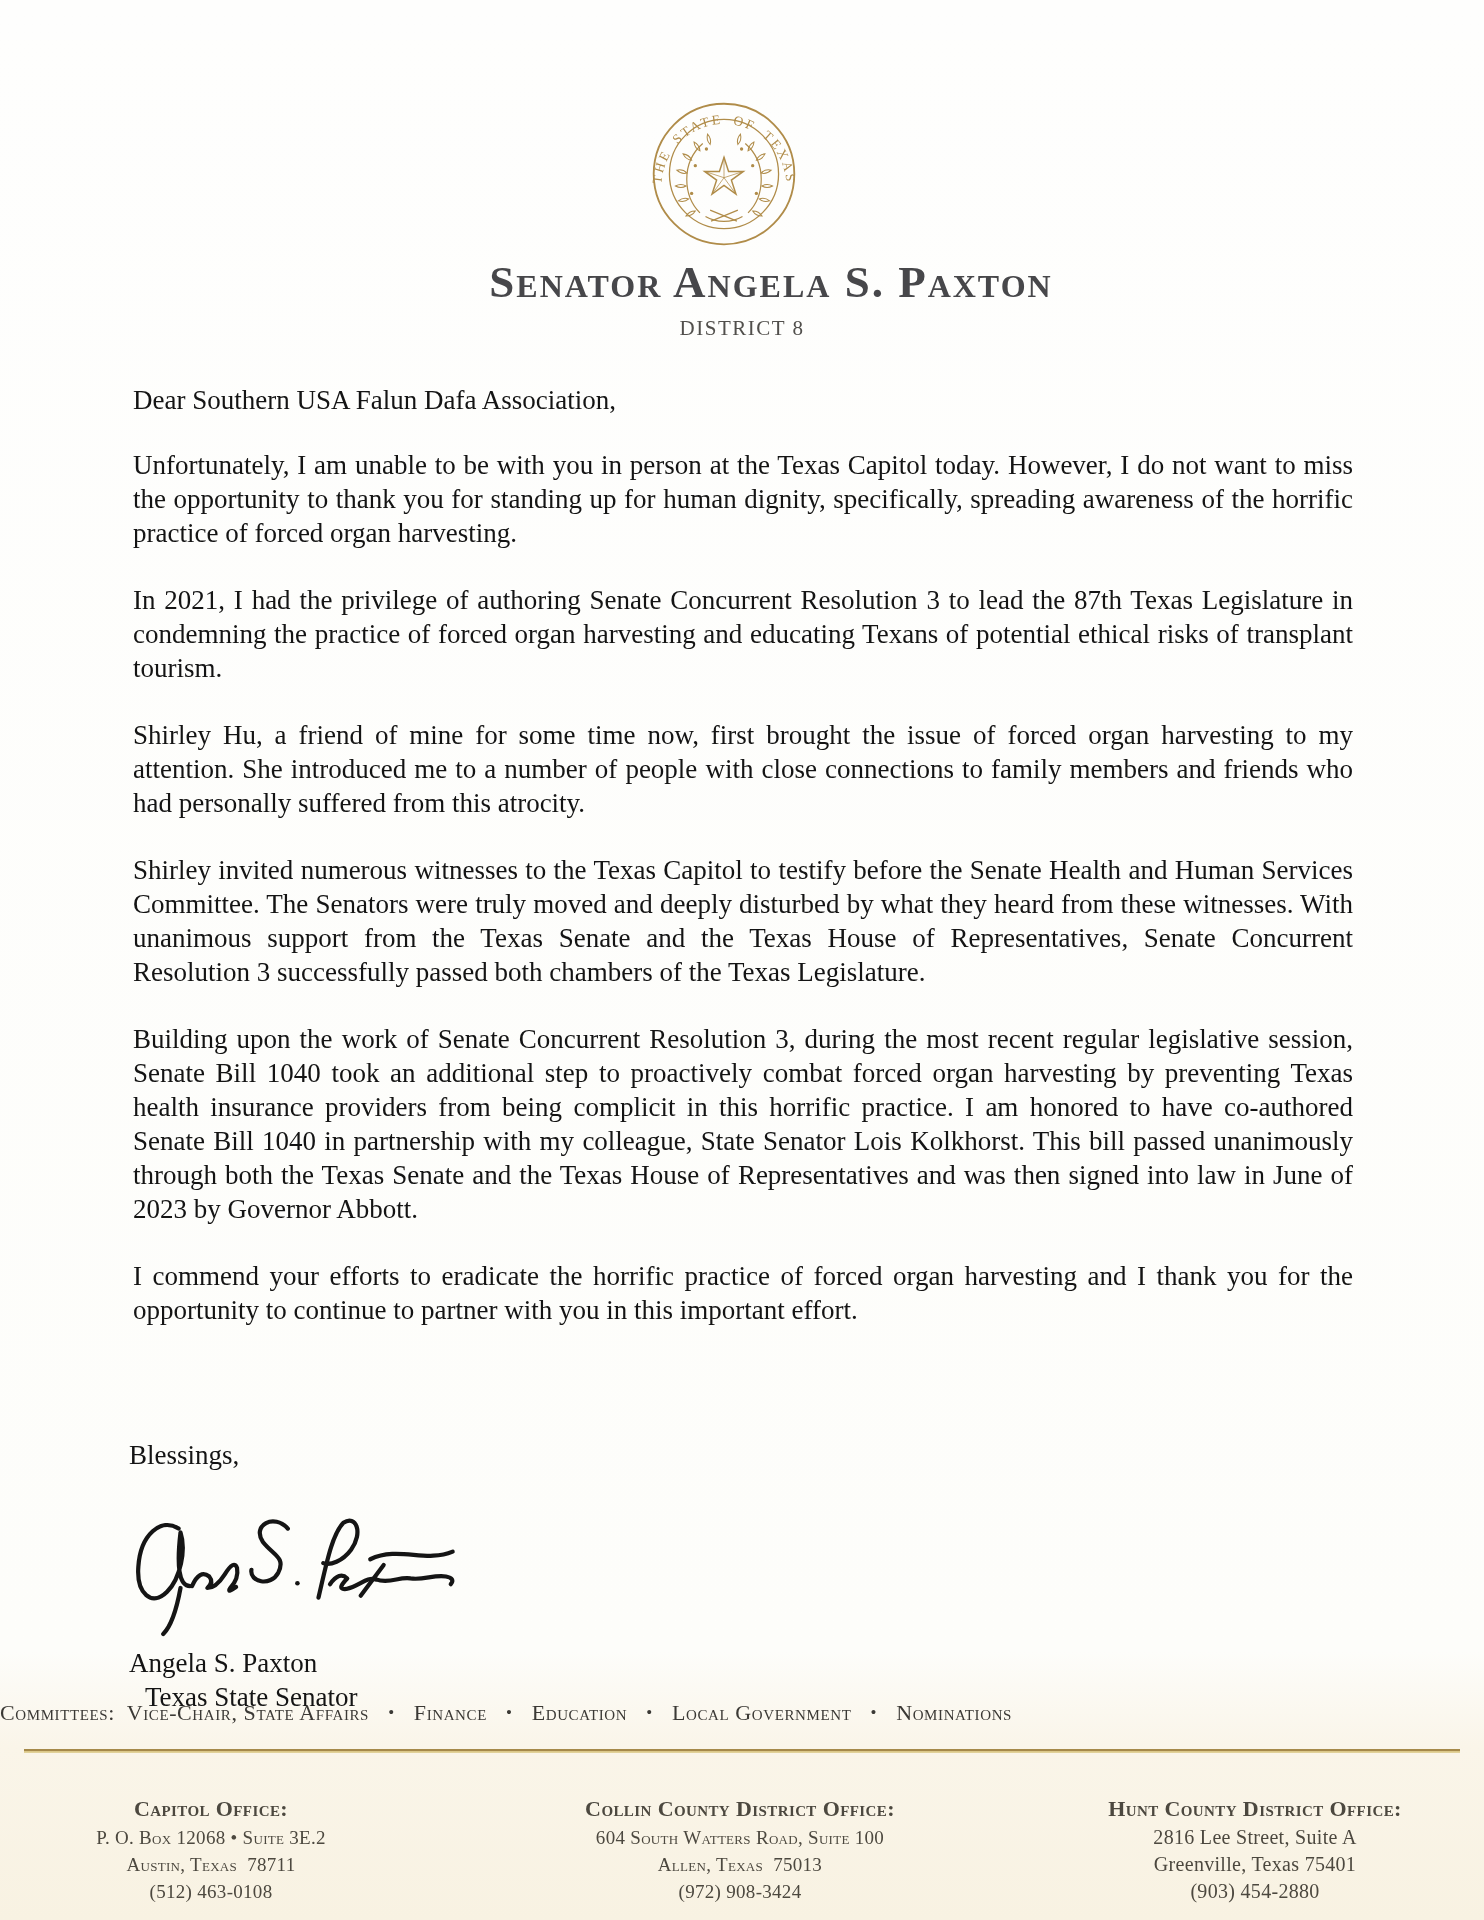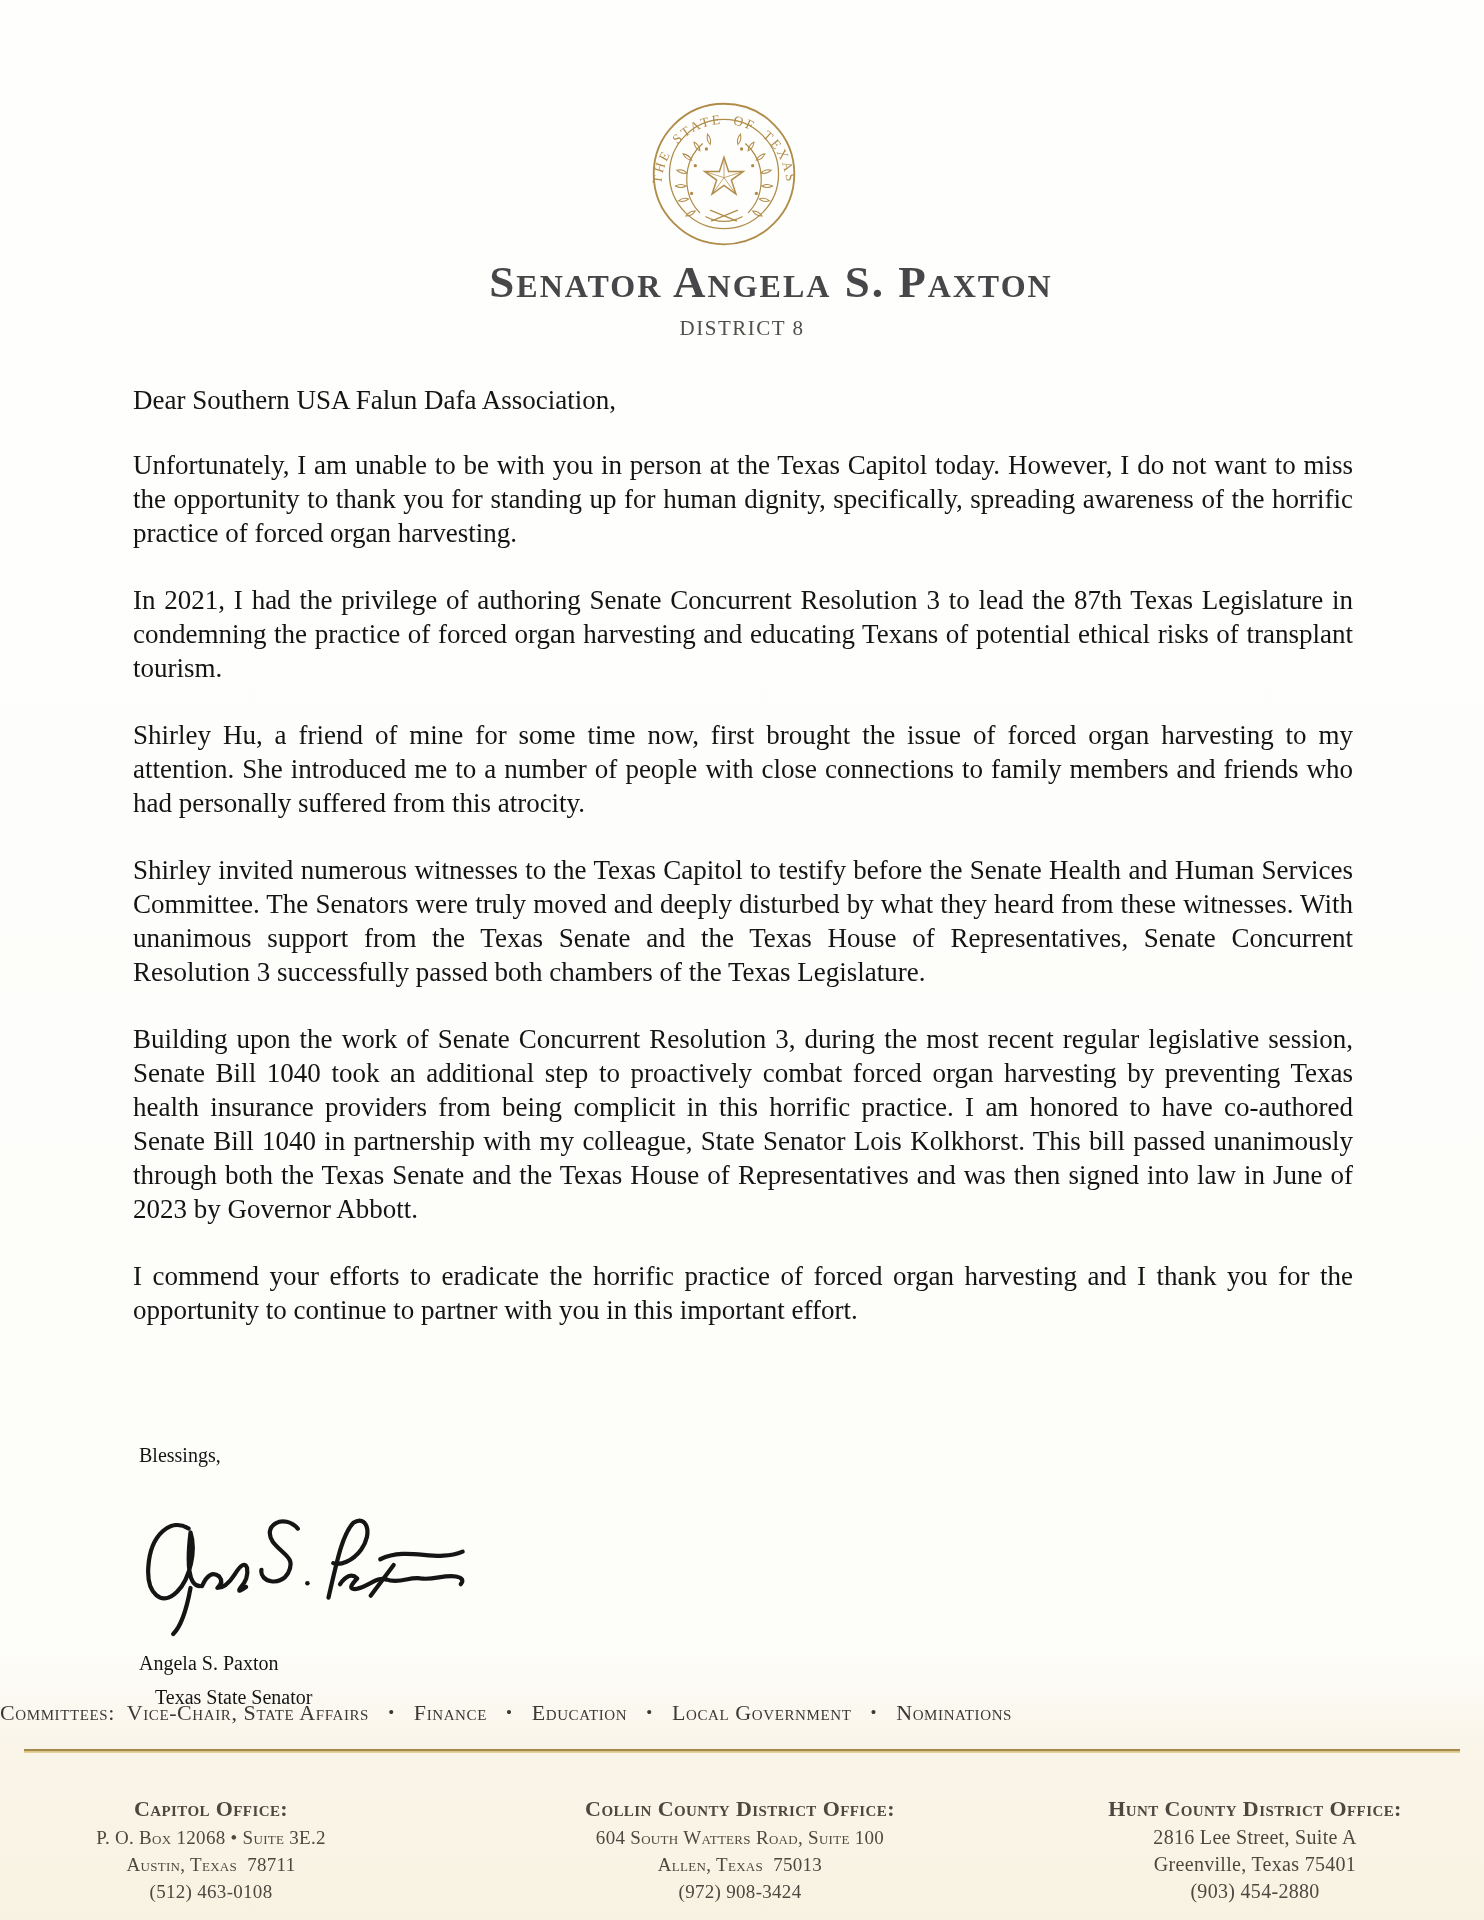--- a/index.html
+++ b/index.html
@@ -32,21 +32,21 @@
   }
   
   .body-flow{
     position:absolute;left:133px;top:383px;width:1220px;
     font-size:27px;line-height:34px;
   }
   .body-flow .date{margin:0 0 30px 0;}
   .body-flow .salutation{margin:0 0 31px 0;}
   .body-flow p{margin:0 0 33px 0;text-align:justify;}
   
-  .closing-block{position:absolute;left:139px;top:1438px;width:700px;font-size:20px;line-height:34px;}
+  .closing-block{position:absolute;left:129px;top:1438px;width:700px;font-size:27px;line-height:34px;}
   .signature{display:block;margin:18px 0 6px -6px;width:345px;height:150px;}
   .sig-name{line-height:34px;}
   .sig-title{line-height:34px;margin-left:16px;}
   
   .committees{
     position:absolute;left:0;top:1700px;width:100%;
     text-align:left;
     font-variant:small-caps;
     font-size:22px;letter-spacing:.6px;
     color:#3b3935;

